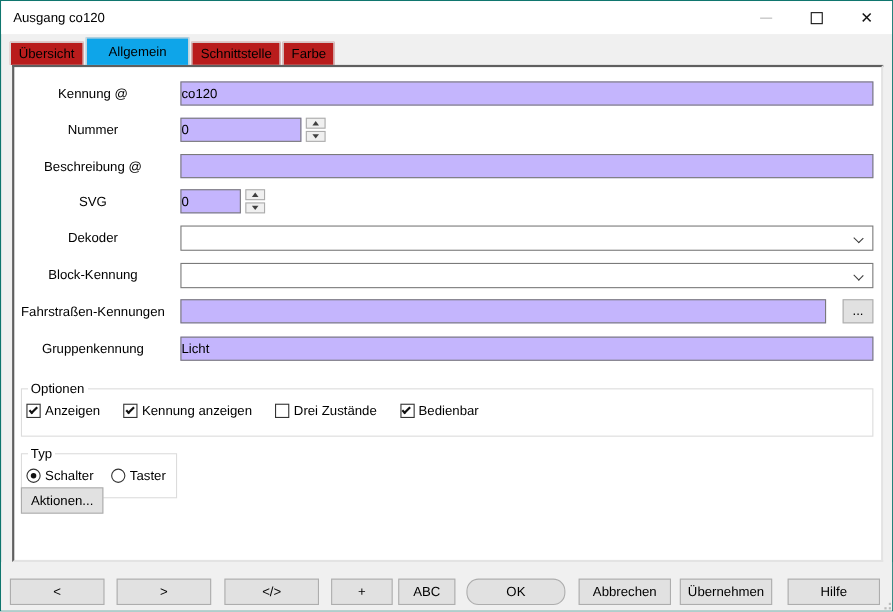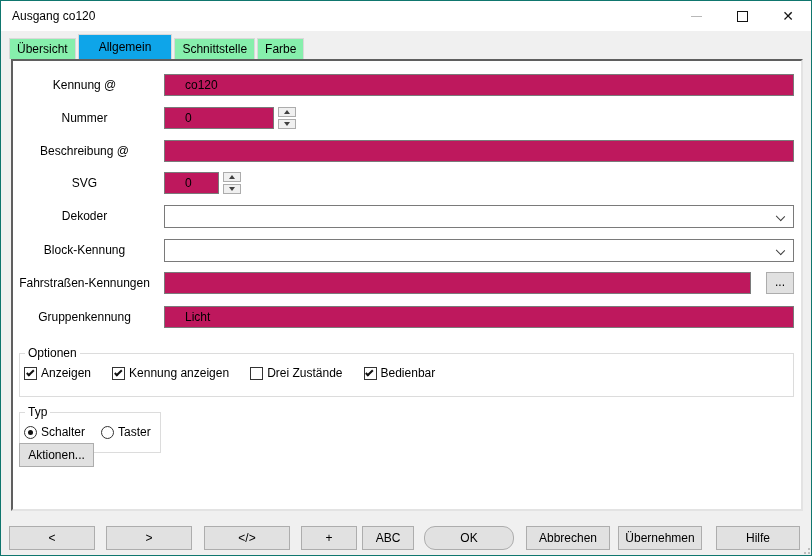--- a/index.html
+++ b/index.html
@@ -36,21 +36,21 @@
   
   .tabstrip {
     position: absolute; top: 30px; left: 0; right: 0; height: 28px;
     display: flex; align-items: flex-end; padding-left: 8px;
   }
   .tab {
     position: relative;
     height: 21px;
     padding: 0 7px;
     margin-right: 2px;
-    background: #86efac;
+    background: #b91c1c;
     border: 1px solid #d9d9d9;
     border-bottom: none;
     display: flex; align-items: center;
     font-size: 12px;
     cursor: default;
   }
   .tab.active {
     height: 25px;
     background: #0ea5e9;
     padding: 0 20px;
@@ -67,24 +67,24 @@
   }
   .panel-inner { position: relative; width: 100%; height: 100%; }
   
   .frm-label {
     position: absolute; left: 0; width: 143px; height: 22px;
     line-height: 22px; text-align: center;
   }
   .txt {
     position: absolute; height: 22px;
     border: 1px solid #7a7a7a;
-    background: #be185d;
+    background: #c4b5fd;
     font-family: "Liberation Sans", "DejaVu Sans", sans-serif;
     font-size: 12px;
-    padding: 0 20px;
+    padding: 0 0;
     outline: none;
   }
   .combo {
     position: absolute; height: 23px; left: 151px; width: 630px;
     border: 1px solid #7a7a7a; background: #fff;
   }
   .combo .chev {
     position: absolute; right: 9px; top: 7px;
     width: 7px; height: 7px;
     border-right: 1px solid #3c3c3c;

